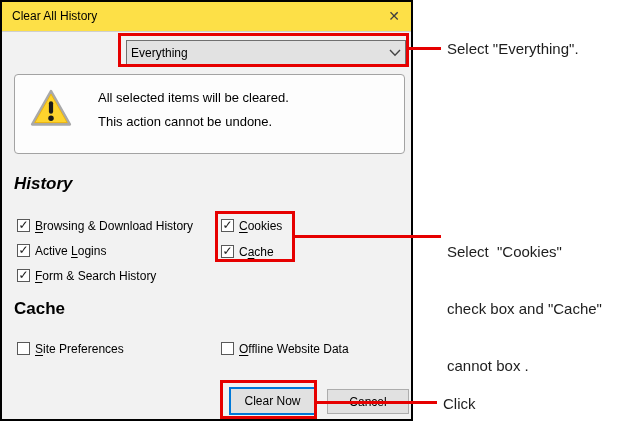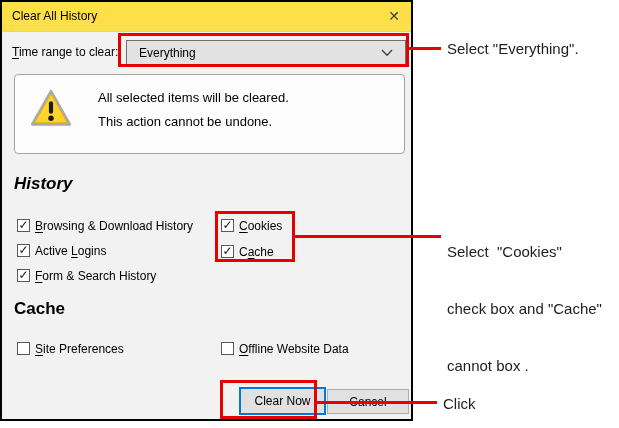--- a/index.html
+++ b/index.html
@@ -19,21 +19,21 @@
   .title { position:absolute; left:10px; top:7px; font-size:12px; color:#000; }
   .close {
     position:absolute; right:5px; top:2px; width:24px; height:24px;
     display:flex; align-items:center; justify-content:center;
     font-size:14px; color:#404040; cursor:default;
   }
   .tr-label { position:absolute; left:10px; top:43px; font-size:12px; }
   .select {
     position:absolute; left:124px; top:38px; width:280px; height:25px;
     box-sizing:border-box; background:#e2e2e2; border:1px solid #707070;
-    display:flex; align-items:center; padding:0 12px; font-size:12px;
+    display:flex; align-items:center; padding:0 4px; font-size:12px;
   }
   .select .val { flex:1; }
   .groupbox {
     position:absolute; left:12px; top:72px; width:391px; height:80px;
     box-sizing:border-box; background:#fdfdfd; border:1px solid #a3a3a3;
     border-radius:4px;
   }
   .warn-icon { position:absolute; left:15px; top:13px; }
   .warn-line1 { position:absolute; left:83px; top:15px; font-size:13px; }
   .warn-line2 { position:absolute; left:83px; top:39px; font-size:13px; }
@@ -44,21 +44,21 @@
   .cb .box {
     width:13px; height:13px; box-sizing:border-box; background:#fff;
     border:1px solid #595959; font-size:12px; line-height:11px; text-align:center;
     color:#1a1a1a; flex:0 0 auto;
   }
   .cb .lbl { font-size:12px; line-height:14px; white-space:nowrap; }
   .btn {
     position:absolute; box-sizing:border-box; background:#e1e1e1;
     display:flex; align-items:center; justify-content:center; font-size:12px;
   }
-  .btn-clear { left:237px; top:385px; width:87px; height:28px; border:2px solid var(--blue); }
+  .btn-clear { left:227px; top:385px; width:87px; height:28px; border:2px solid var(--blue); }
   .btn-cancel { left:325px; top:387px; width:82px; height:25px; border:1px solid #adadad; }
   
   .ann-box { position:absolute; box-sizing:border-box; border:3px solid var(--red); z-index:5; }
   .ab-1 { left:118px; top:33px; width:291px; height:34px; }
   .ab-2 { left:215px; top:211px; width:80px; height:51px; }
   .ab-3 { left:220px; top:380px; width:97px; height:39px; }
   .ann-line { position:absolute; height:3px; background:var(--red); z-index:6; }
   .al-1 { left:408px; top:47px; width:33px; }
   .al-2 { left:294px; top:235px; width:147px; }
   .al-3 { left:316px; top:401px; width:121px; }
@@ -73,21 +73,20 @@
 
 <div class="stage">
 
   <div class="dialog">
 
     <div class="titlebar">
       <span class="title">Clear All History</span>
       <span class="close">✕</span>
     </div>
 
-    <label class="tr-label"><u>T</u>ime range to clear:</label>
 
     <div class="select">
       <span class="val">Everything</span>
       <span>
         <svg width="12" height="8" viewBox="0 0 12 8">
             <path d="M1 1 L6 6.2 L11 1" stroke="#444" stroke-width="1.4" fill="none"></path>
           </svg>
       </span>
     </div>
 

